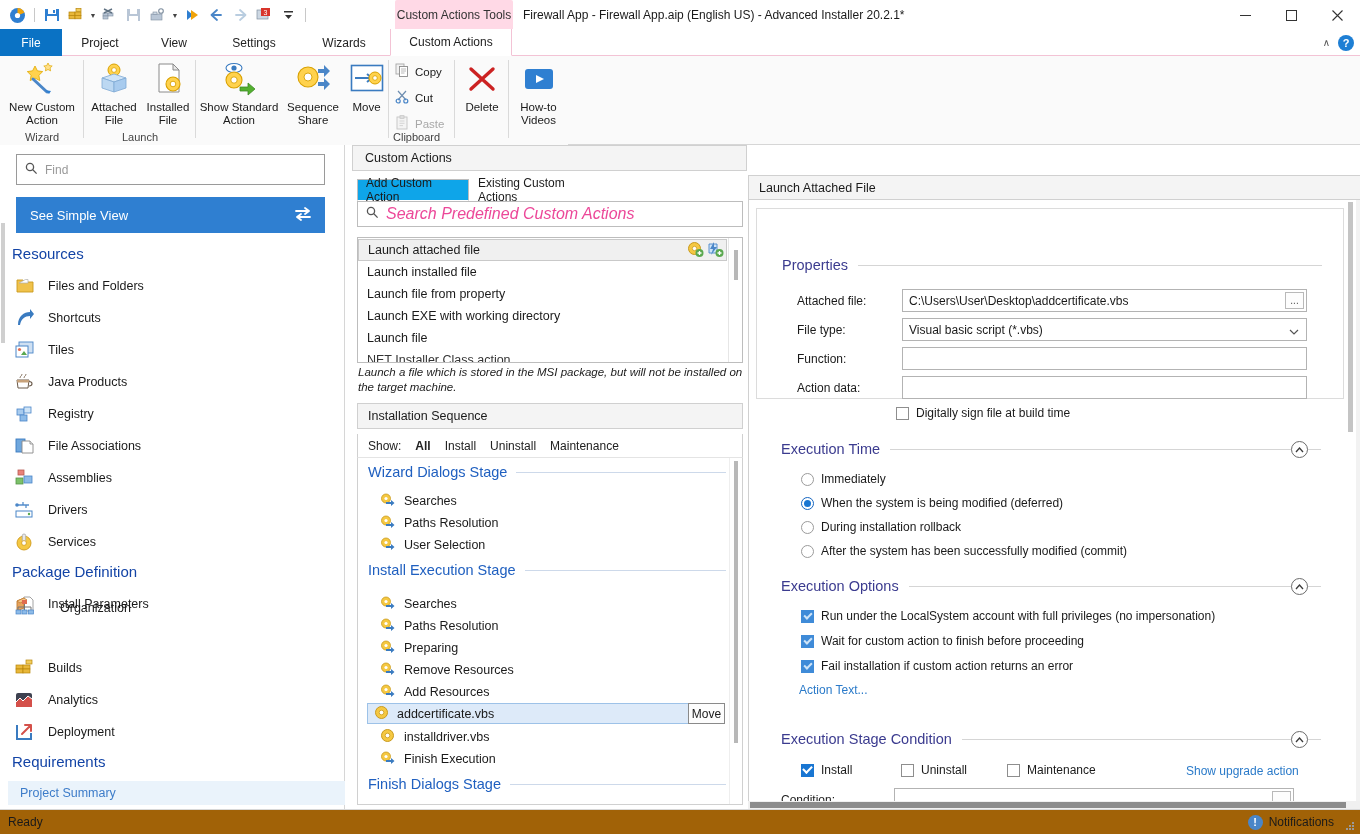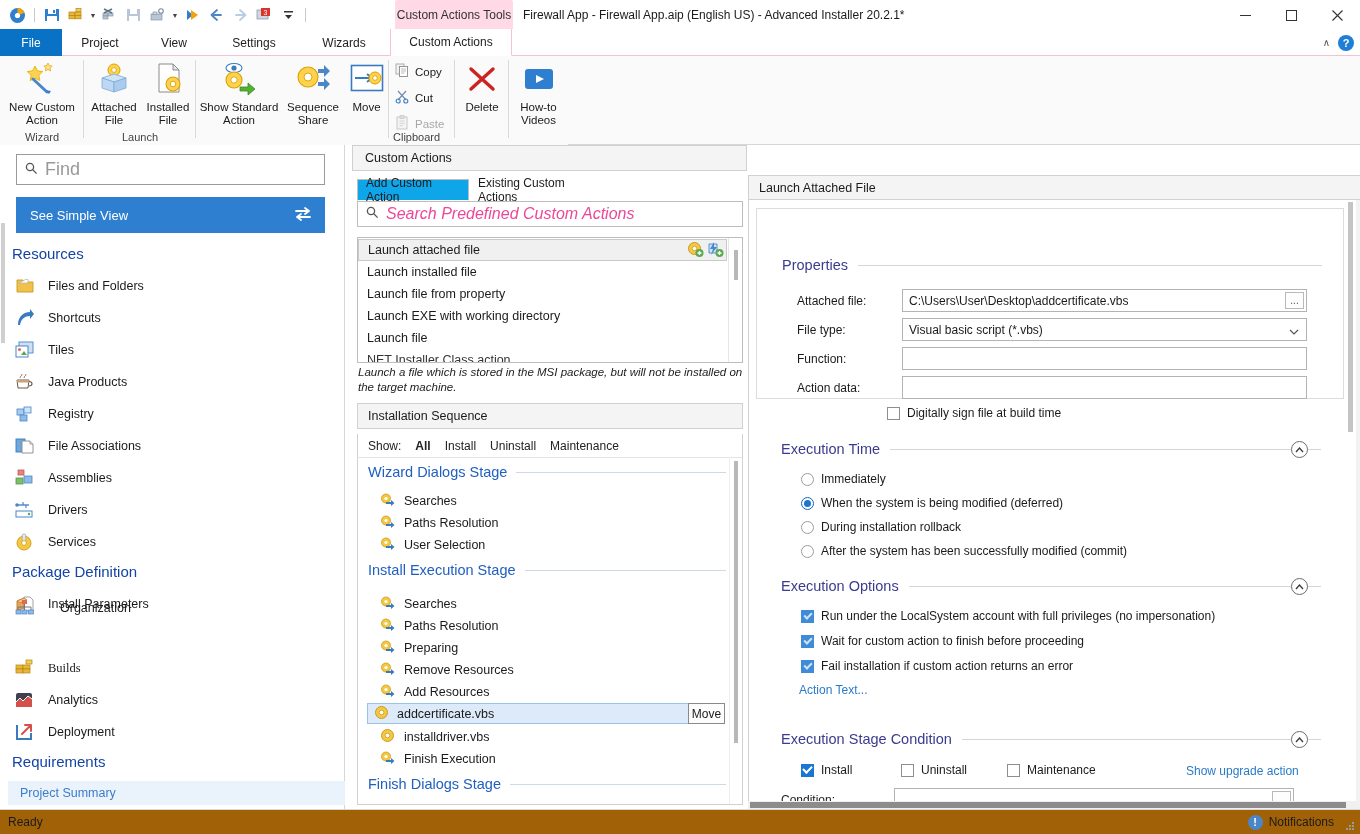--- a/index.html
+++ b/index.html
@@ -75,21 +75,21 @@
   .leftnav {
     position:absolute; left:0; top:145px; width:345px; height:664px;
     background:#ffffff; border-right:1px solid #d6d6d6;
   }
   .lscroll { position:absolute; left:0; top:0; width:7px; height:664px; background:#fff; }
   .lscroll-thumb { position:absolute; left:1px; top:78px; width:4px; height:120px; background:#cfcfcf; }
   .findbox {
     position:absolute; left:16px; top:9px; width:309px; height:31px;
     border:1px solid #9a9a9a; background:#fff; display:flex; align-items:center; padding:0 8px; gap:7px;
   }
-  .findbox .ph { font-size:18px; color:#999; }
+  .findbox .ph { font-size:12px; color:#999; }
   .simpleview {
     position:absolute; left:16px; top:52px; width:309px; height:36px;
     background:#2f7fd1; color:#fff; display:flex; align-items:center;
     padding:0 14px; justify-content:space-between; font-size:13px;
   }
   .navsec {
     position:absolute; left:12px; font-size:15px; color:#1344a6; font-weight:normal;
   }
   .navitem {
     position:absolute; left:14px; width:320px; height:22px; display:flex; align-items:center; gap:12px;
@@ -674,21 +674,21 @@
         <svg width="20" height="18" viewBox="0 0 20 18">
             <rect x="7" y="1" width="5" height="4" fill="#e06c50"></rect>
             <path d="M9.5 5 L9.5 8 M3 8 L16 8 M3 8 L3 11 M9.5 8 L9.5 11 M16 8 L16 11" stroke="#777" stroke-width="1"></path>
             <rect x="1" y="11" width="5" height="4" fill="#8dbbe8" stroke="#4a86c8" stroke-width=".7"></rect>
             <rect x="7" y="11" width="5" height="4" fill="#8dbbe8" stroke="#4a86c8" stroke-width=".7"></rect>
             <rect x="13.5" y="11" width="5" height="4" fill="#8dbbe8" stroke="#4a86c8" stroke-width=".7"></rect>
           </svg>
       </span>
       <span class="nlabel">Organization</span>
     </div>
-    <div class="navitem" style="top:512px;font-family:Liberation Serif, serif;">
+    <div class="navitem" style="top:512px;">
       <span class="nicon">
         <svg width="20" height="18" viewBox="0 0 20 18">
             <rect x="11" y="1" width="6" height="4" fill="#f2cc5b" stroke="#b8860b" stroke-width=".7"></rect>
             <rect x="1" y="6" width="7" height="4" fill="#e8b73a" stroke="#b8860b" stroke-width=".7"></rect>
             <rect x="8" y="6" width="7" height="4" fill="#e8b73a" stroke="#b8860b" stroke-width=".7"></rect>
             <rect x="1" y="10" width="7" height="4" fill="#e8b73a" stroke="#b8860b" stroke-width=".7"></rect>
             <rect x="8" y="10" width="7" height="4" fill="#e8b73a" stroke="#b8860b" stroke-width=".7"></rect>
           </svg>
       </span>
       <span class="nlabel">Builds</span>
@@ -964,21 +964,21 @@
           </span>
         </div>
 
         <div class="frow" style="left:40px;top:167px;width:540px;">
           <span class="flabel" style="width:105px;">Action data:</span>
           <span class="finput" style="width:405px;">
             <span></span>
           </span>
         </div>
 
-        <div class="check-row" style="left:130px;top:197px;">
+        <div class="check-row" style="left:139px;top:197px;">
           <span class="cbx"></span>
           <span>Digitally sign file at build time</span>
         </div>
       </div>
 
       <div class="sec-title" style="left:32px;top:241px;width:540px;">
         <span>Execution Time</span>
         <span class="rule" style="flex:1;"></span>
       </div>
       <div class="collapse-circle" style="left:542px;top:241px;">

